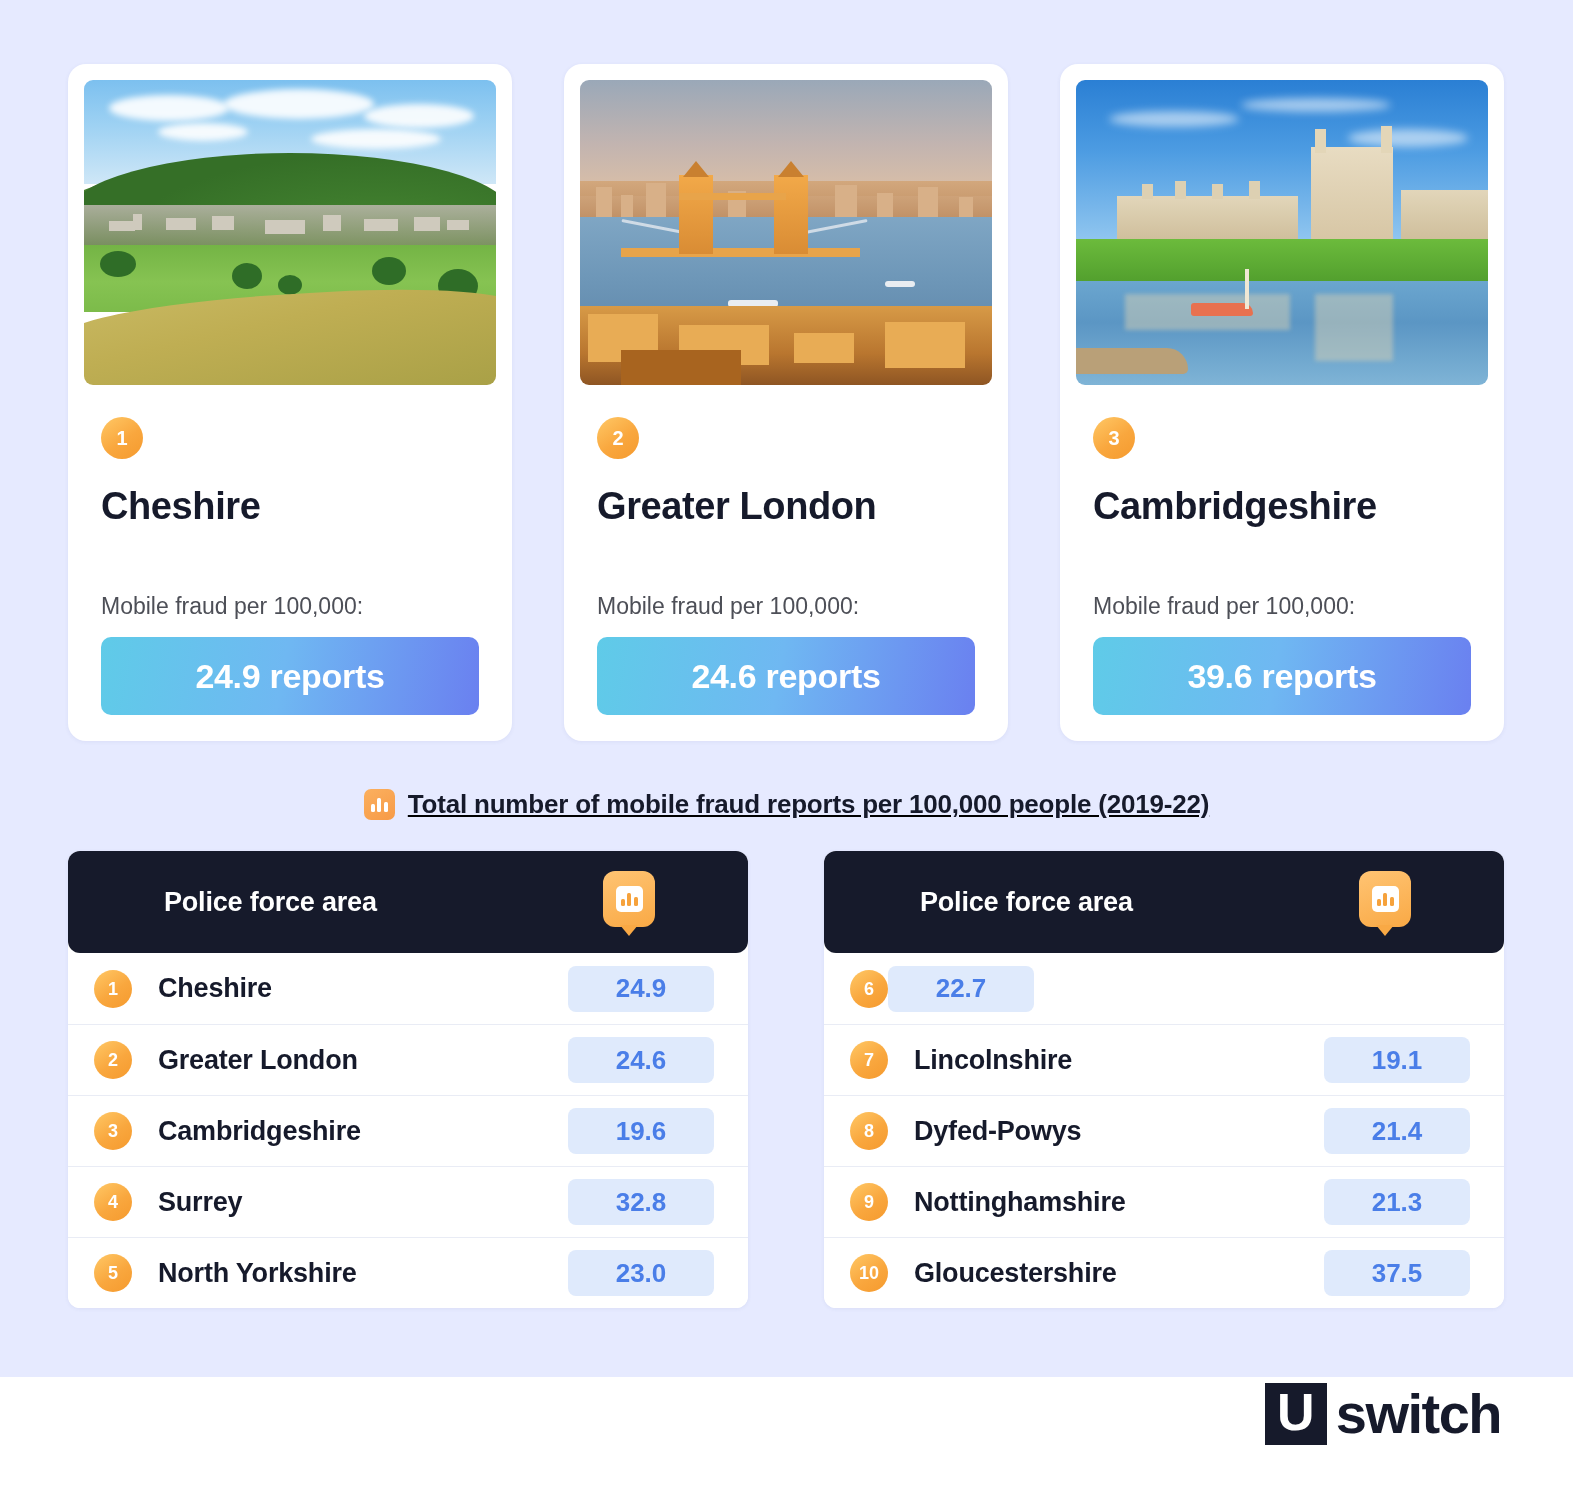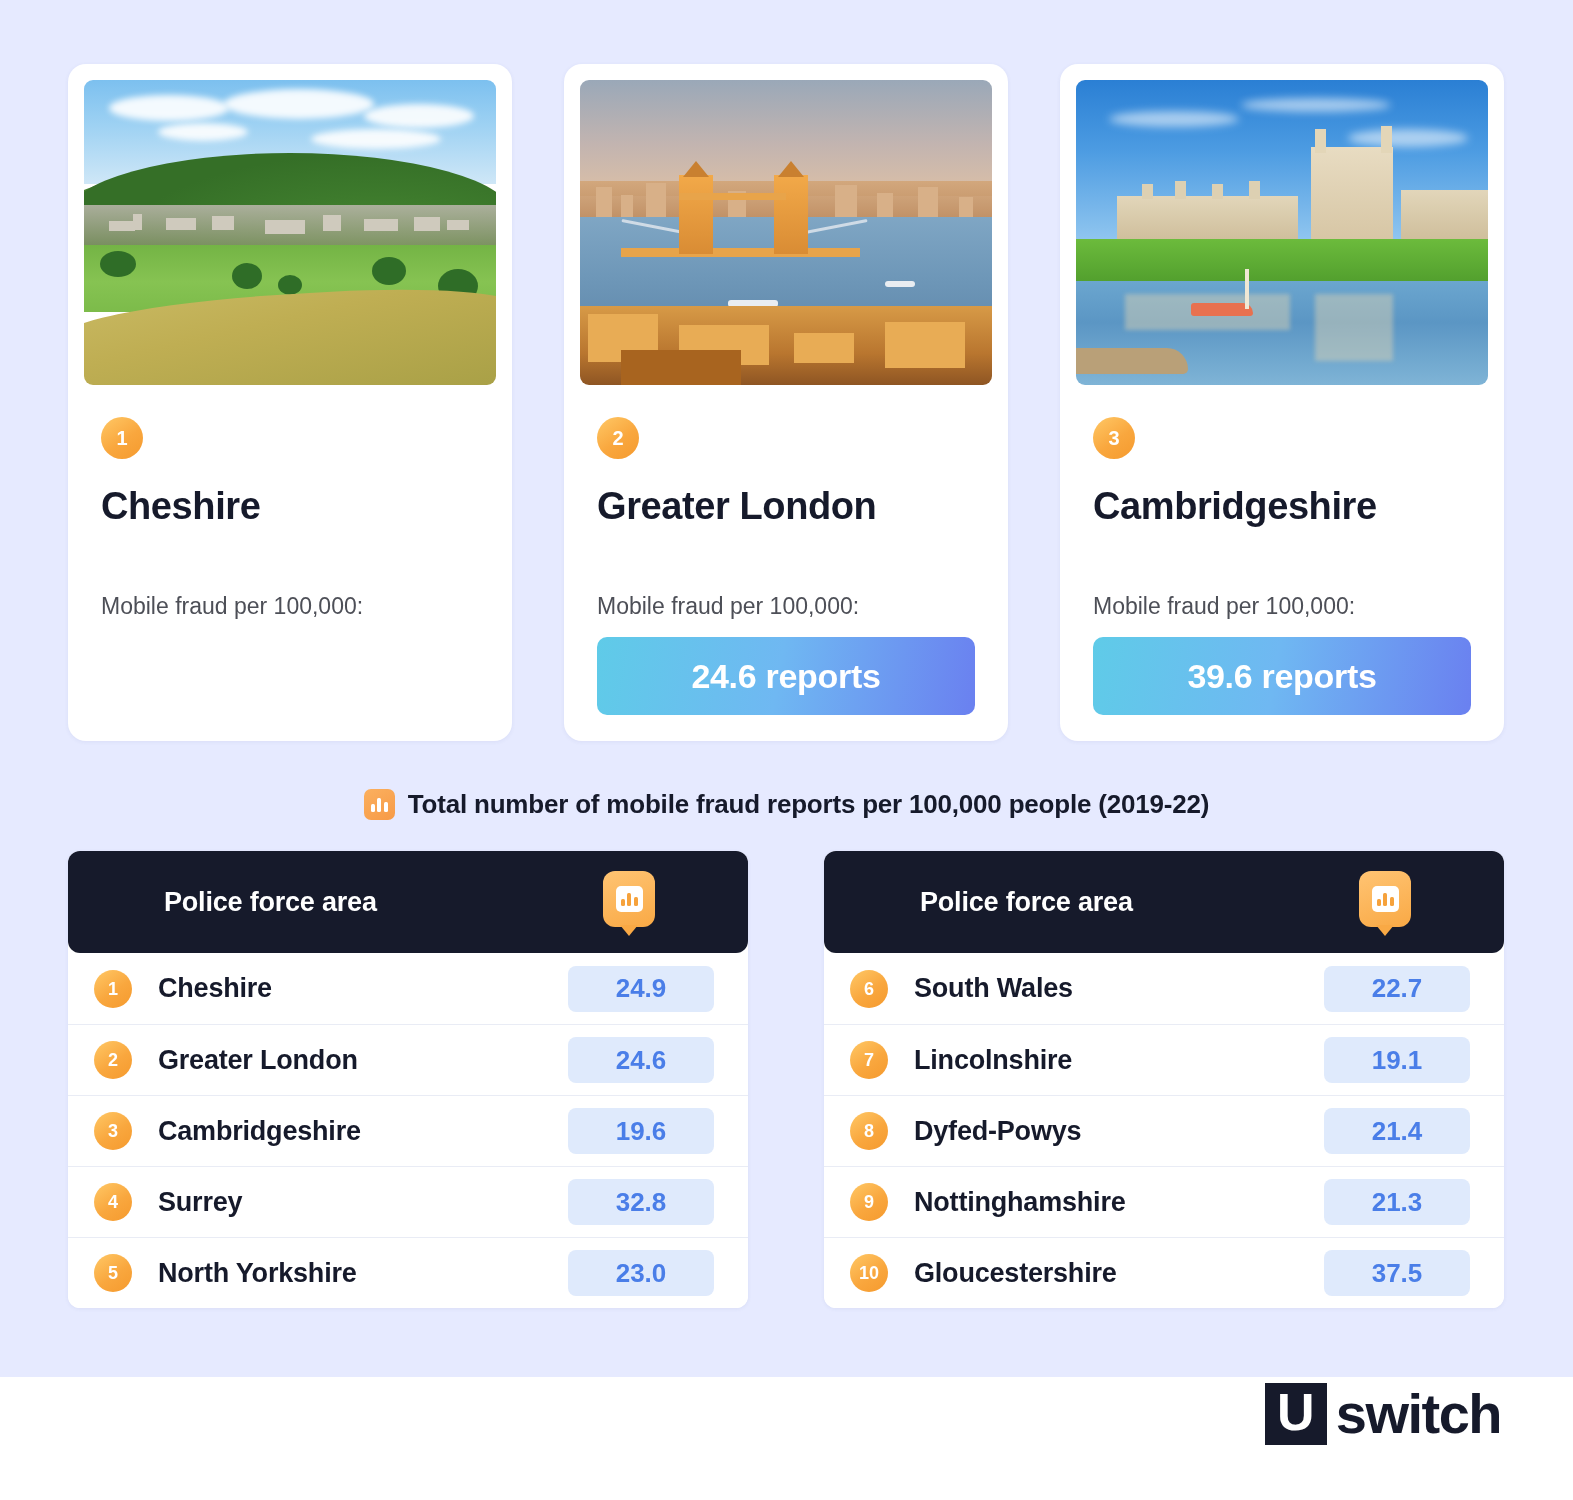--- a/index.html
+++ b/index.html
@@ -109,20 +109,21 @@
   
   .caption-row {
     position: absolute;
     top: 789px;
     left: 0;
     width: 1573px;
     display: flex;
     align-items: flex-start;
     justify-content: center;
     gap: 13px;
+    text-decoration: underline;
   }
 
   .caption-icon {
     width: 31px; height: 31px;
     border-radius: 7px;
     background: linear-gradient(150deg, #fbb05f 0%, #f79a46 100%);
     display: flex;
     align-items: flex-end;
     justify-content: center;
     padding-bottom: 8px;
@@ -394,20 +395,21 @@
           <div class="chs-tree" style="left:70%;top:58%;width:34px;height:28px;"></div>
           <div class="chs-tree" style="left:86%;top:62%;width:40px;height:34px;"></div>
           <div class="chs-tree" style="left:4%;top:56%;width:36px;height:26px;"></div>
           <div class="chs-grass"></div>
         </div>
       </div>
       <div class="card-body">
         <div class="rank-badge">1</div>
         <div class="card-title">Cheshire</div>
         <div class="card-sub">Mobile fraud per 100,000:</div>
+        <div class="report-pill">24.9 reports</div>
       </div>
     </div>
 
     <div class="city-card">
       <div class="card-photo">
         <div class="scene">
           <div class="lon-sky"></div>
           <div class="lon-skyline">
             <span style="left:4%;width:16px;height:30px;"></span>
             <span style="left:10%;width:12px;height:22px;"></span>
@@ -539,21 +541,20 @@
           <div class="head-badge-inner">
               <i></i>
               <i></i>
               <i></i>
             </div>
         </div>
       </div>
       <div class="table-body">
         <div class="trow">
           <div class="row-rank">6</div>
-          <div class="row-name">South Wales</div>
           <div class="row-value">22.7</div>
         </div>
         <div class="trow">
           <div class="row-rank">7</div>
           <div class="row-name">Lincolnshire</div>
           <div class="row-value">19.1</div>
         </div>
         <div class="trow">
           <div class="row-rank">8</div>
           <div class="row-name">Dyfed-Powys</div>

